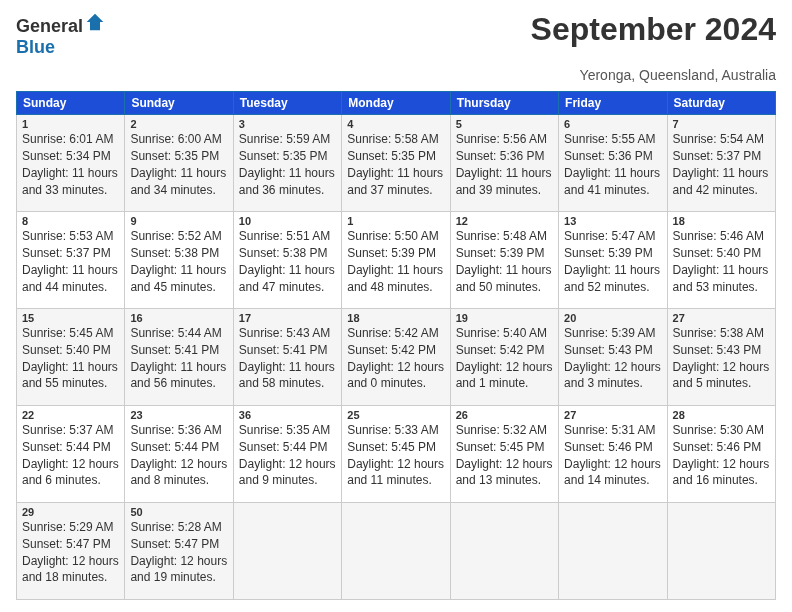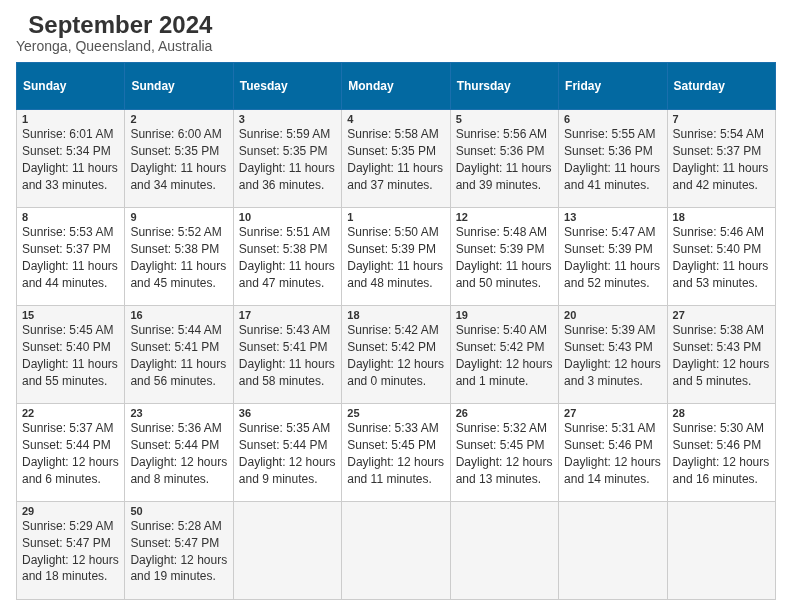--- a/index.html
+++ b/index.html
@@ -44,40 +44,41 @@
     }
     .logo-icon {
       width: 20px;
       height: 20px;
       margin-left: 2px;
     }
     .title-block {
       text-align: right;
     }
     .month-title {
-      font-size: 24px;
+      font-size: 32px;
       font-weight: bold;
       color: #333;
       line-height: 1.1;
     }
     .location {
       font-size: 14px;
       color: #555;
+      margin-top: 20px;
     }
     .calendar {
       width: 100%;
       border-collapse: collapse;
       flex: 1;
     }
     .calendar th {
-      background: #0369a1;
+      background: #1d4ed8;
       color: #fff;
       font-size: 12px;
       font-weight: bold;
-      padding: 16px 6px;
+      padding: 4px 6px;
       text-align: left;
       border: 1px solid #1a6fad;
     }
     .calendar td {
       border: 1px solid #ccc;
       vertical-align: top;
       padding: 3px 5px;
       font-size: 9.5px;
       color: #333;
       width: calc(100% / 7);
@@ -102,20 +103,29 @@
     }
     .empty {
       background: #f5f5f5;
     }
   </style>
 </head>
 <body>
 
 <div class="page">
   <div class="header">
+    <div class="logo">
+      <div class="logo-text">
+        <span class="logo-general">General</span>
+        <svg class="logo-icon" viewBox="0 0 24 24">
+          <path d="M12 2 L22 12 L18 12 L18 22 L6 22 L6 12 L2 12 Z" fill="#1a6fad"></path>
+        </svg>
+      </div>
+      <span class="logo-blue">Blue</span>
+    </div>
     <div class="title-block">
       <div class="month-title">September 2024</div>
       <div class="location">Yeronga, Queensland, Australia</div>
     </div>
   </div>
 
   <table class="calendar">
     <thead>
       <tr>
         <th>Sunday</th>

